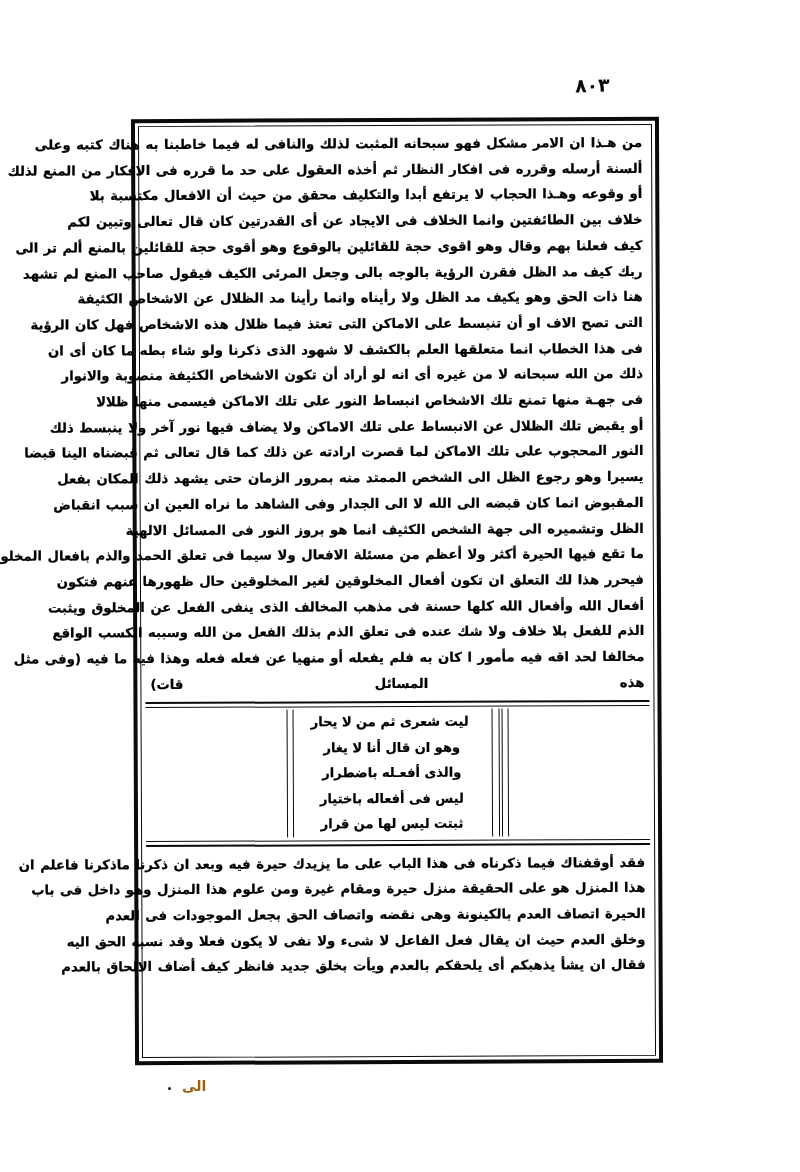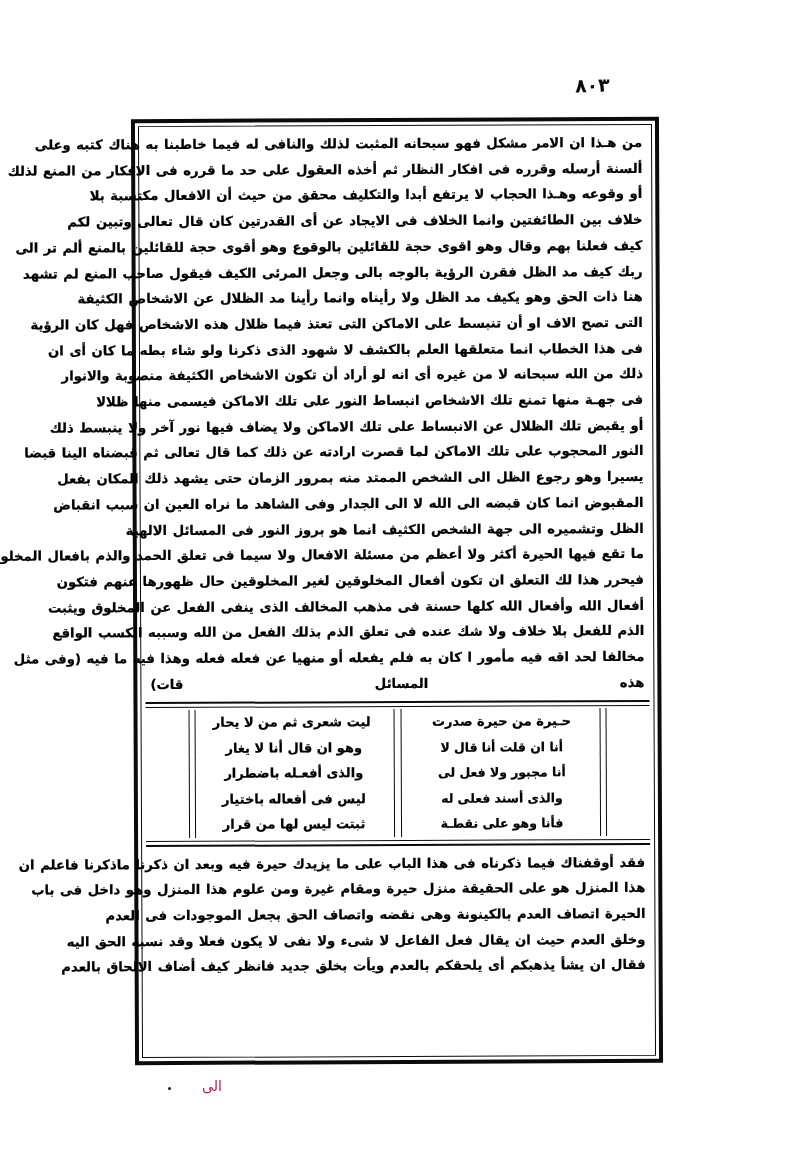--- a/index.html
+++ b/index.html
@@ -157,26 +157,26 @@
     padding-top: 5px;
   }
   #bottom-text .tline {
     font-size: 13.2px;
     line-height: 25.7px;
   }
 
   
   .catchword {
     position: absolute;
-    left: 202px;
+    left: 182px;
     top: 1078px;
     direction: rtl;
     font-size: 14px;
-    font-weight: 400;
-    color: #be185d;
+    font-weight: 700;
+    color: #a16207;
     font-family: "DejaVu Sans", sans-serif;
   }
   .catchdot {
     position: absolute;
     left: 168px;
     top: 1087px;
     width: 3px;
     height: 3px;
     background: #1a1a1a;
     border-radius: 50%;
@@ -215,27 +215,20 @@
         <span class="tline">الذم للفعل بلا خلاف ولا شك عنده فى تعلق الذم بذلك الفعل من الله  وسببه الكسب الواقع</span>
         <span class="tline">مخالفا لحد اقه فيه مأمور ا كان به فلم يفعله أو منهيا عن فعله فعله وهذا فيه ما فيه (وفى مثل</span>
         <span class="tline last">هذه المسائل قات)</span>
       </div>
 
       <div class="poem-sep-top"></div>
 
       <div class="poem">
         <div class="poem-edge-r"></div>
 
-        <div class="poem-col">
-          <span class="pline">حـيرة من حيرة صدرت</span>
-          <span class="pline wide">أنا ان قلت أنا قال لا</span>
-          <span class="pline wide">أنا مجبور ولا فعل لى</span>
-          <span class="pline wide">والذى أسند فعلى له</span>
-          <span class="pline wide">فأنا وهو على نقطـة</span>
-        </div>
 
         <div class="poem-divider"></div>
 
         <div class="poem-col">
           <span class="pline">ليت شعرى ثم من لا يحار</span>
           <span class="pline">وهو ان قال أنا لا يغار</span>
           <span class="pline">والذى أفعـله باضطرار</span>
           <span class="pline">ليس فى أفعاله باختيار</span>
           <span class="pline">ثبتت ليس لها من قرار</span>
         </div>

